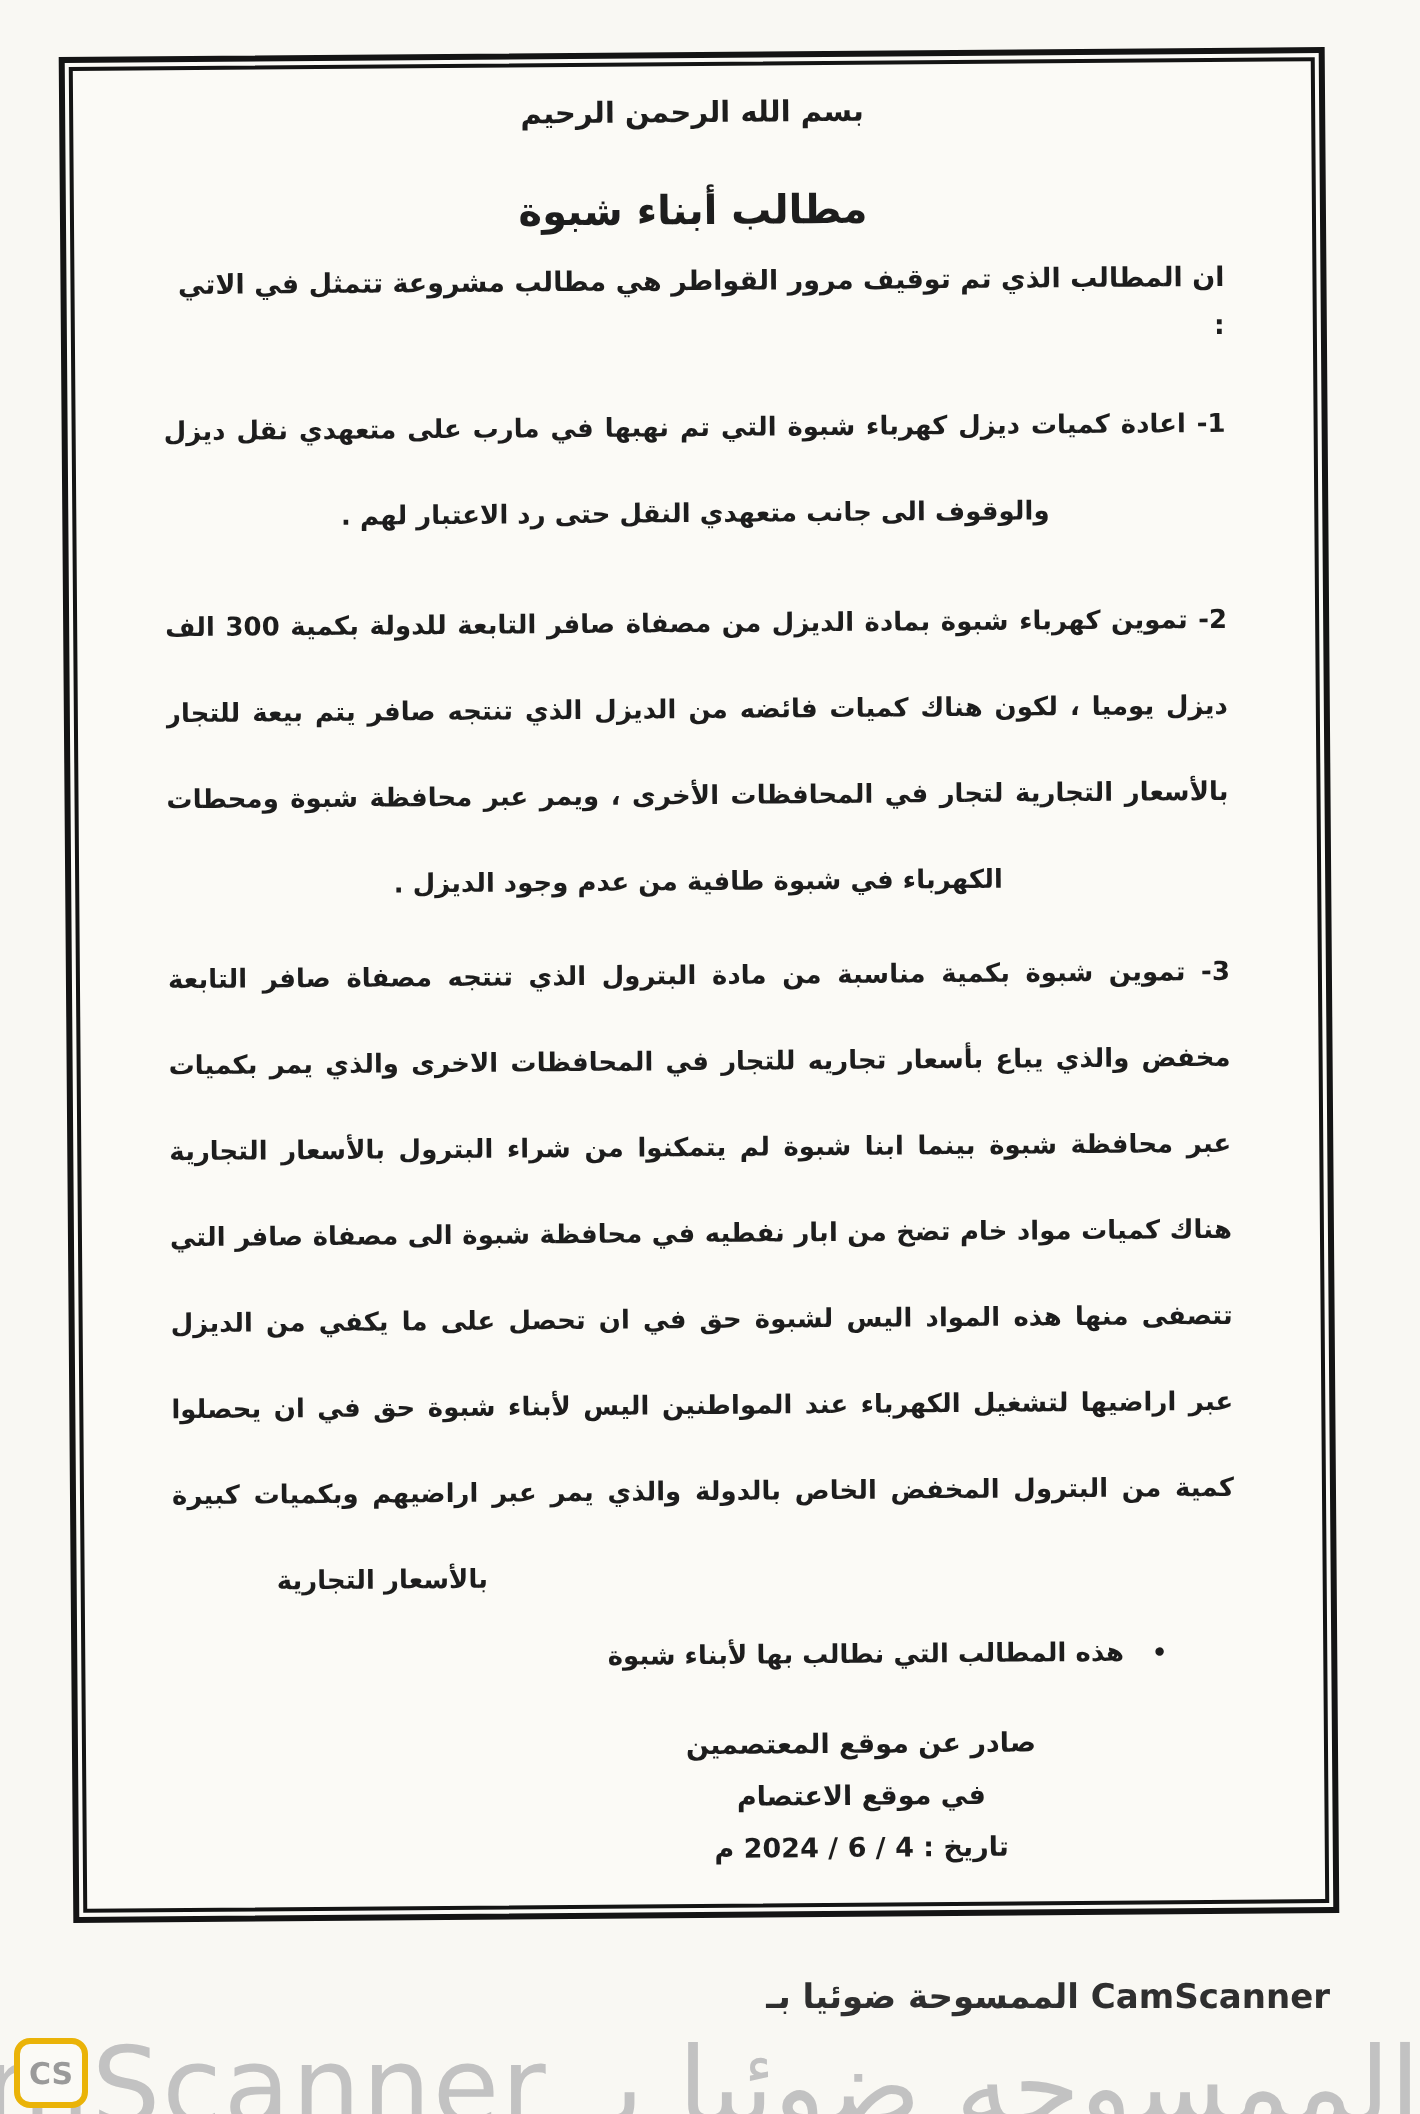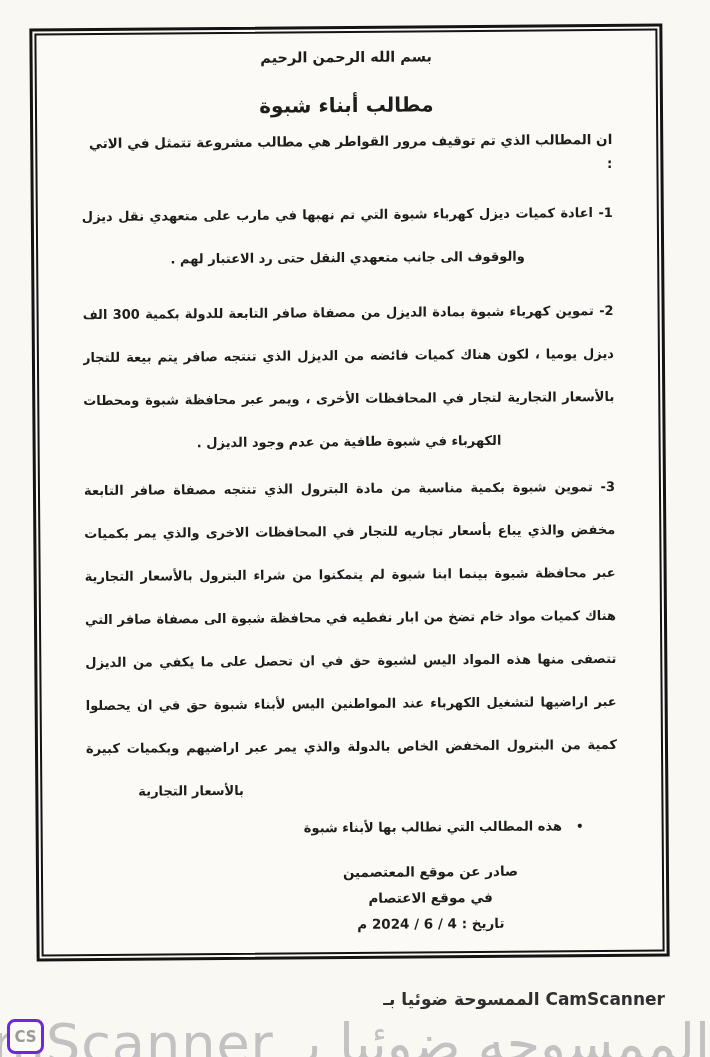--- a/index.html
+++ b/index.html
@@ -94,21 +94,21 @@
     letter-spacing:1px;
     color:#c2c2c2;
   }
   .cs-logo {
     position:absolute;
     left:7px; top:1019px;
     width:37px;
   }
   .cs-box {
     height:35px;
-    border:3px solid #6d28d9;
+    border:3px solid #eab308;
     border-radius:8px;
     display:flex; align-items:center; justify-content:center;
     font-size:15px; font-weight:700;
     color:#9a9a9a;
     background:#fbfaf6;
   }
 </style>
 </head>
 <body>
 

